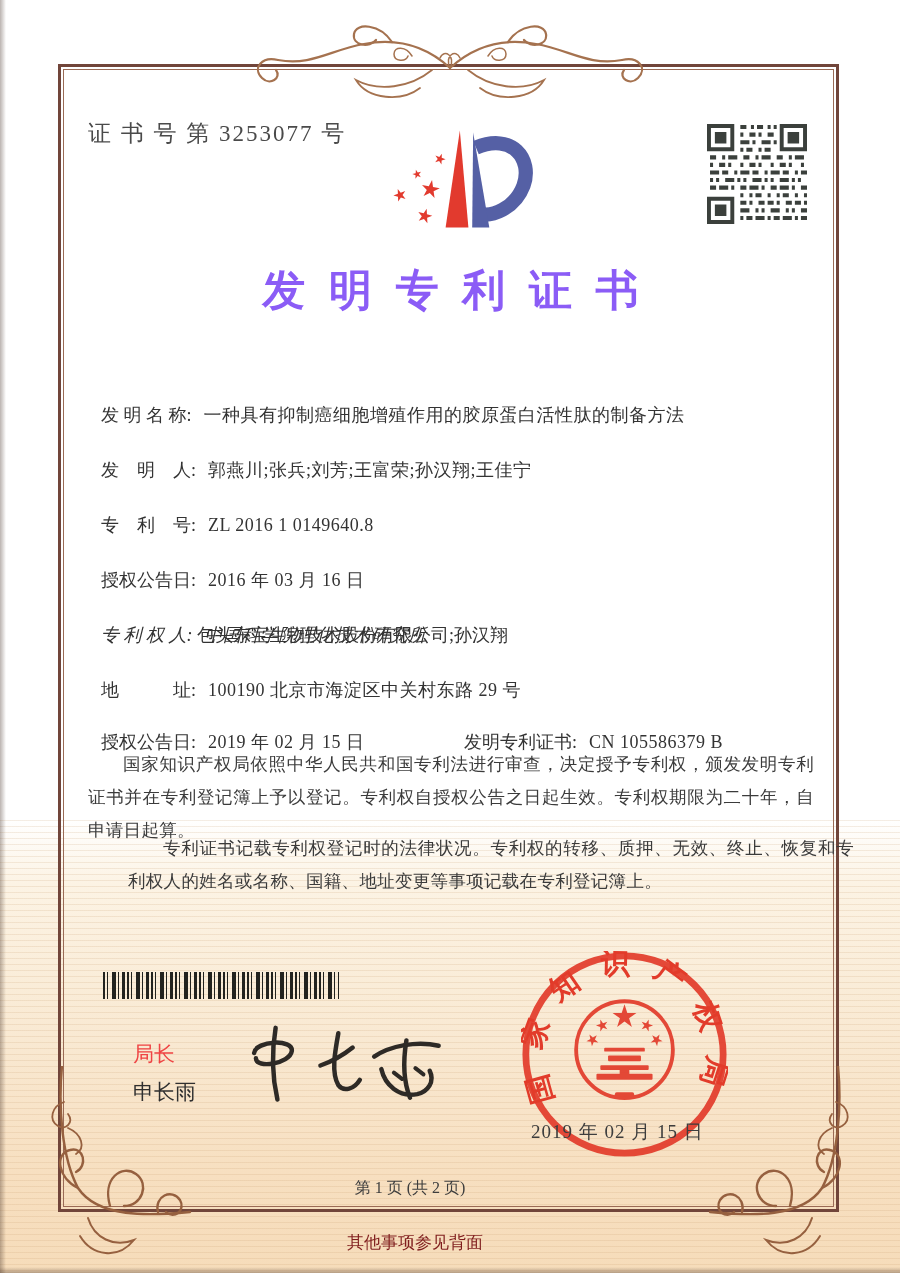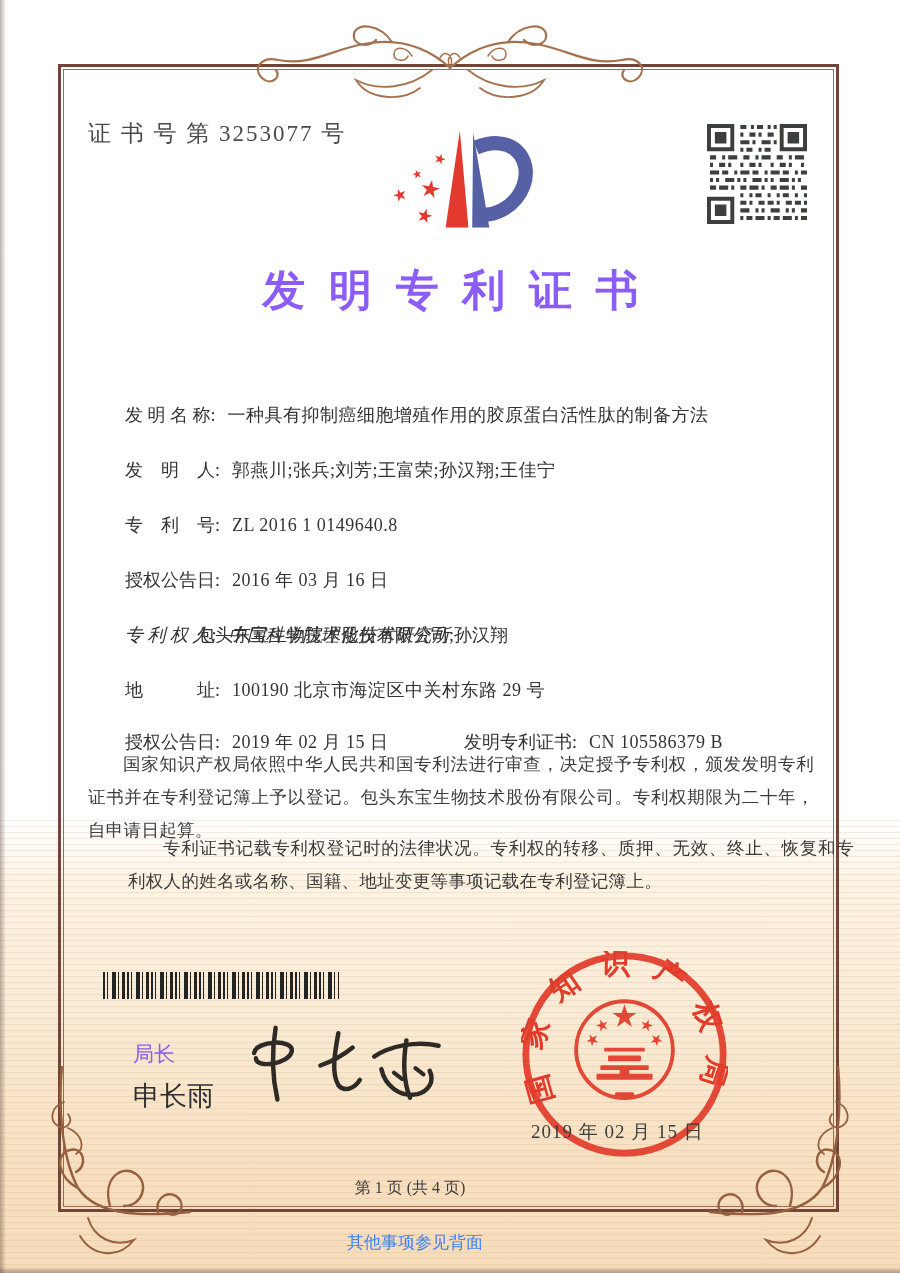--- a/index.html
+++ b/index.html
@@ -47,50 +47,50 @@
   .logo{left:381px;top:122px;}
   .qr{left:707px;top:124px;}
 
   .title{
     left:60px;top:262px;width:781px;text-align:center;
     font-size:43px;font-weight:600;color:#8b5cf6;
     letter-spacing:.55em;text-indent:.55em;
   }
 
   
-  .field{left:116px;font-size:18px;line-height:26px;color:#333;white-space:pre;}
+  .field{left:92px;font-size:18px;line-height:26px;color:#333;white-space:pre;}
   .field .lab{display:inline-block;}
   .field .val{margin-left:12px;letter-spacing:.5px;}
   .val-line2{left:197px;font-size:18px;color:#333;}
 
   
   .body-par{
     left:88px;width:726px;font-size:17.5px;line-height:33px;
     text-align:justify;text-indent:2em;color:#3b3b3b;letter-spacing:.3px;
   }
 
   
   .barcode{
     left:103px;top:972px;width:236px;height:27px;
     background:repeating-linear-gradient(90deg,
       #23231f 0 2px,transparent 2px 4px,
       #23231f 4px 5px,transparent 5px 9px,
       #23231f 9px 13px,transparent 13px 15px,
       #23231f 15px 16px,transparent 16px 19px,
       #23231f 19px 22px,transparent 22px 24px);
   }
-  .officer-title{left:133px;top:1040px;font-size:21px;color:#8b5cf6;font-family:Liberation Serif, serif;}
-  .officer-name{left:133px;top:1078px;font-size:27px;color:#2f2f2f;font-family:"Liberation Sans","DejaVu Sans",sans-serif;}
+  .officer-title{left:133px;top:1040px;font-size:21px;color:#ef4444;font-family:Liberation Serif, serif;}
+  .officer-name{left:133px;top:1078px;font-size:21px;color:#2f2f2f;font-family:"Liberation Sans","DejaVu Sans",sans-serif;}
   .signature{left:238px;top:1018px;}
 
   .seal{left:521px;top:951px;}
   .seal-date{left:531px;top:1119px;font-size:19px;letter-spacing:1px;color:#3d3d3d;}
 
   .page-no{left:300px;top:1178px;width:220px;text-align:center;font-size:16px;color:#3d3d3d;}
-  .back-note{left:305px;top:1231px;width:220px;text-align:center;font-size:17px;color:#3b82f6;}
+  .back-note{left:305px;top:1231px;width:220px;text-align:center;font-size:17px;color:#7f1d1d;}
 
   svg{display:block;}
 </style>
 </head>
 <body>
 
 <div class="abs guilloche"></div>
 <div class="abs scan-edge-left"></div>
 <div class="abs scan-edge-bottom"></div>
 
@@ -206,21 +206,21 @@
 <div class="abs field" style="top:651px;">
   <span class="lab">地　　　址:</span><span class="val">100190 北京市海淀区中关村东路 29 号</span>
 </div>
 <div class="abs field" style="top:703px;">
   <span class="lab">授权公告日:</span><span class="val">2019 年 02 月 15 日</span>
 </div>
 <div class="abs field" style="left:455px;top:703px;">
   <span class="lab">发明专利证书:</span><span class="val">CN 105586379 B</span>
 </div>
 
-<div class="abs body-par" style="top:748px;">国家知识产权局依照中华人民共和国专利法进行审查，决定授予专利权，颁发发明专利证书并在专利登记簿上予以登记。包头东宝生物技术股份有限公司。专利权期限为二十年，自申请日起算。</div>
+<div class="abs body-par" style="top:748px;">国家知识产权局依照中华人民共和国专利法进行审查，决定授予专利权，颁发发明专利证书并在专利登记簿上予以登记。专利权自授权公告之日起生效。专利权期限为二十年，自申请日起算。</div>
 <div class="abs body-par" style="top:832px;margin-left:40px;">专利证书记载专利权登记时的法律状况。专利权的转移、质押、无效、终止、恢复和专利权人的姓名或名称、国籍、地址变更等事项记载在专利登记簿上。</div>
 
 <div class="abs barcode"></div>
 
 <div class="abs officer-title">局长</div>
 <div class="abs officer-name">申长雨</div>
 
 <div class="abs signature">
   <svg width="215" height="95" viewBox="0 0 240 100" fill="none" stroke="#2e2a26" stroke-width="5" stroke-linecap="round" stroke-linejoin="round">
     <path d="M42,8 C38,32 38,62 44,88"></path>
@@ -256,14 +256,14 @@
       <rect x="90" y="108" width="34" height="6" rx="1"></rect>
       <rect x="82" y="118" width="50" height="5" rx="1"></rect>
       <rect x="78" y="127" width="58" height="6" rx="1"></rect>
       <rect x="102" y="120" width="10" height="8"></rect>
       <rect x="97" y="146" width="20" height="7" rx="2"></rect>
     </g>
   </svg>
 </div>
 <div class="abs seal-date">2019 年 02 月 15 日</div>
 
-<div class="abs page-no">第 1 页 (共 4 页)</div>
+<div class="abs page-no">第 1 页 (共 2 页)</div>
 <div class="abs back-note">其他事项参见背面</div>
 
 </body></html>

